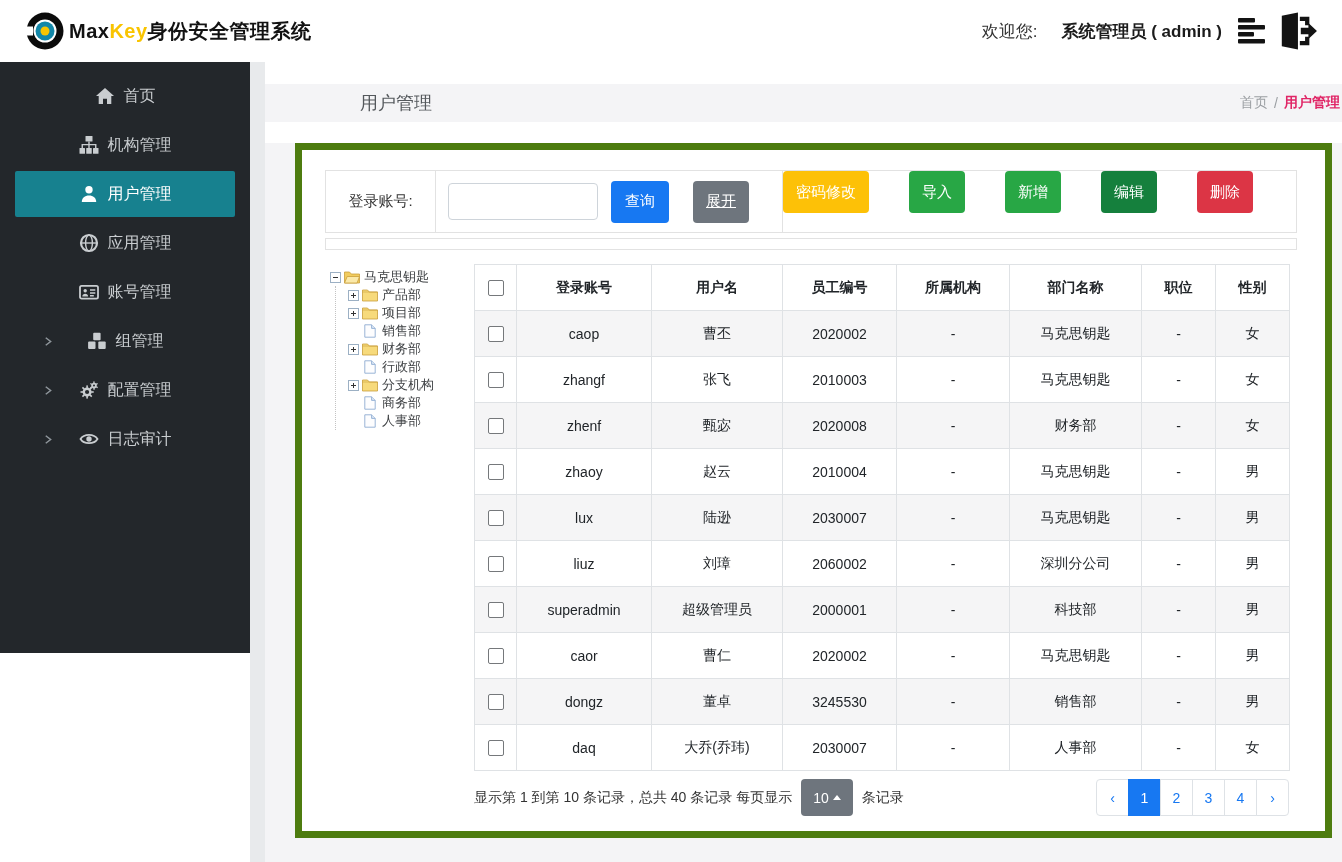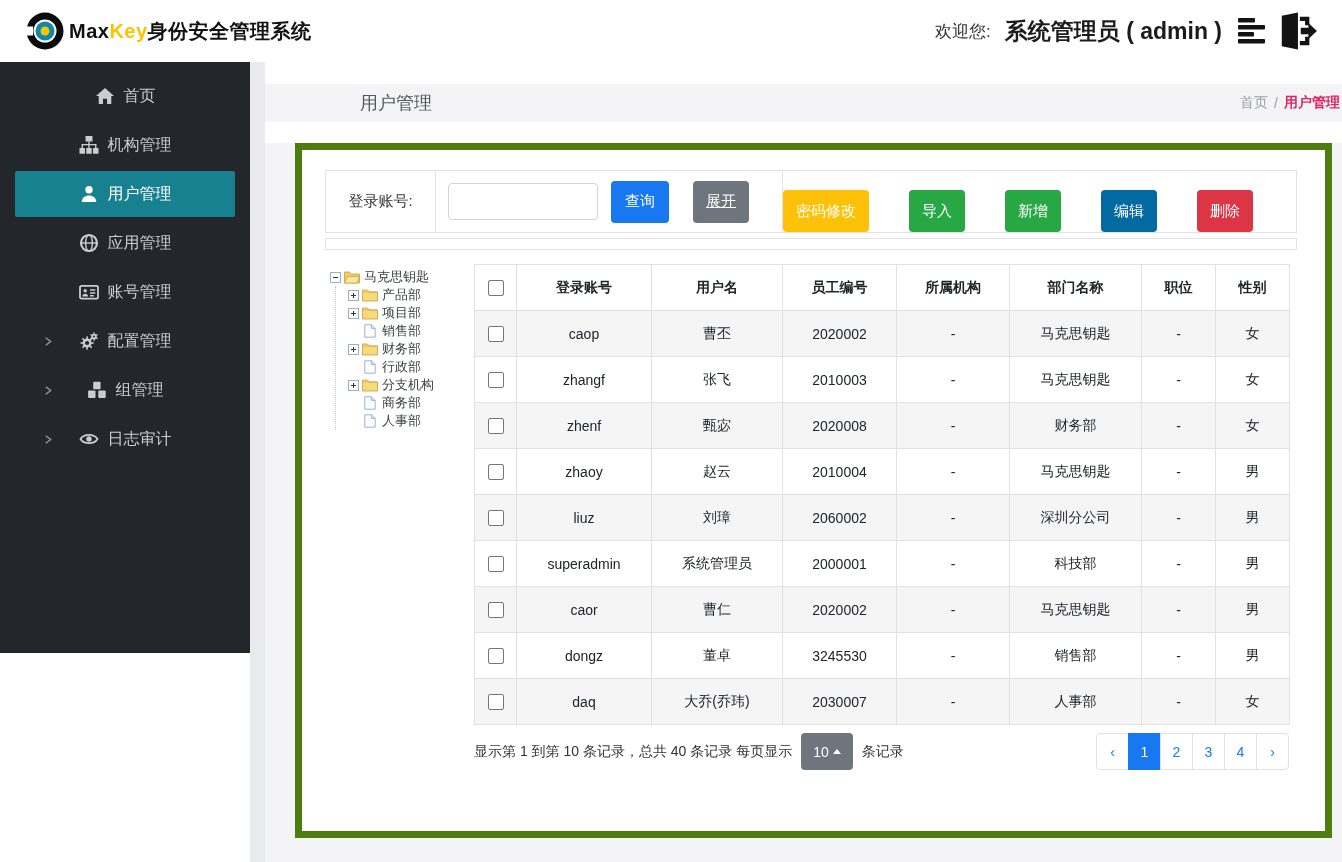--- a/index.html
+++ b/index.html
@@ -6,22 +6,22 @@
   html,body { width:1342px; height:862px; }
   body { font-family: "Liberation Sans", "DejaVu Sans", sans-serif; background:#fff; overflow:hidden; }
   .icon svg { display:block; }
 
   
   .topbar { height:62px; display:flex; align-items:center; padding:0 24px 0 26px; background:#fff; }
   .brand { display:flex; align-items:center; gap:5px; }
   .brand-text { font-size:20px; font-weight:bold; color:#121212; letter-spacing:.5px; }
   .brand-gold { color: var(--brand-gold); }
   .top-right { margin-left:auto; display:flex; align-items:center; }
-  .welcome { font-size:17px; color:#333; margin-right:14px; }
-  .username { font-size:23px; font-weight:bold; color:#1b1b1b; }
+  .welcome { font-size:17px; color:#333; margin-right:24px; }
+  .username { font-size:17px; font-weight:bold; color:#1b1b1b; }
   .top-icons { display:flex; align-items:center; gap:8px; margin-left:16px; }
   .top-icons .icon { cursor:pointer; }
 
   
   .main { display:flex; height:800px; }
   .side-col { width:250px; background:#fff; flex:none; }
   .sidebar { height:591px; background:var(--sidebar-bg); padding-top:8px; }
   .nav-item { position:relative; height:46px; margin:3px 15px; display:flex; align-items:center;
               justify-content:center; color:#c9cdd0; font-size:16px; cursor:pointer; border-radius:2px; }
   .nav-item.active { background:var(--sidebar-active); color:#fff; }
@@ -45,21 +45,21 @@
   .search-label-cell { width:110px; display:flex; align-items:center; justify-content:center;
                        border-right:1px solid #e2e2e2; font-size:15px; color:#333; flex:none; }
   .search-cell { display:flex; align-items:center; padding-left:12px; width:347px;
                  border-right:1px solid #e2e2e2; flex:none; }
   .search-input { width:150px; height:37px; border:1px solid #ced4da; border-radius:4px;
                   padding:0 8px; font-size:14px; font-family:inherit; outline:none; }
   .btn { height:42px; border:none; border-radius:4px; color:#fff; font-size:15px; padding:0 13px;
          cursor:pointer; font-family:inherit; white-space:nowrap; }
   .btn-query { background:var(--primary-blue); margin-left:13px; min-width:58px; }
   .btn-expand { background:var(--secondary-gray); margin-left:24px; min-width:55px;text-decoration:underline; }
-  .actions-cell { flex:1; display:flex; align-items:flex-end; justify-content:flex-end; gap:40px; padding-right:43px; }
+  .actions-cell { flex:1; display:flex; align-items:flex-start; justify-content:flex-end; gap:40px; padding-right:43px; }
   .btn-action { min-width:50px; }
 
   .strip { margin-top:5px; height:12px; border:1px solid #e2e2e2; }
 
   
   .body-row { display:flex; margin-top:14px; }
   .tree { width:149px; flex:none; padding:4px 0 0 5px; font-size:13px; color:#3c3f42; }
   .tree-row { display:flex; align-items:center; height:18px; cursor:pointer; white-space:nowrap; }
   .expander { width:11px; height:11px; border:1px solid #9cb0c4; background:#fff; position:relative;
               flex:none; margin-right:3px; cursor:pointer; }
@@ -189,20 +189,35 @@
             <span>账号管理</span>
           </div>
           <div class="nav-item">
             <span class="icon nav-chevron">
               <svg viewBox="0 0 16 17" fill="none" stroke="currentColor" stroke-width="2" width="12" height="13">
                 <path d="M5 3.5 L11.5 8.5 L5 13.5"></path>
               </svg>
             </span>
             <span class="icon mi">
               <svg viewBox="0 0 20 20" fill="currentColor">
+                <rect x="6.2" y="1.8" width="7.4" height="7.4" rx="1"></rect>
+                <rect x="1.1" y="10.6" width="7.4" height="7.4" rx="1"></rect>
+                <rect x="11.3" y="10.6" width="7.4" height="7.4" rx="1"></rect>
+              </svg>
+            </span>
+            <span>组管理</span>
+          </div>
+          <div class="nav-item">
+            <span class="icon nav-chevron">
+              <svg viewBox="0 0 16 17" fill="none" stroke="currentColor" stroke-width="2" width="12" height="13">
+                <path d="M5 3.5 L11.5 8.5 L5 13.5"></path>
+              </svg>
+            </span>
+            <span class="icon mi">
+              <svg viewBox="0 0 20 20" fill="currentColor">
                 <g>
                   <rect x="7.3" y="5.4" width="1.6" height="2.6" transform="rotate(0 8.1 12)"></rect>
                   <rect x="7.3" y="5.4" width="1.6" height="2.6" transform="rotate(45 8.1 12)"></rect>
                   <rect x="7.3" y="5.4" width="1.6" height="2.6" transform="rotate(90 8.1 12)"></rect>
                   <rect x="7.3" y="5.4" width="1.6" height="2.6" transform="rotate(135 8.1 12)"></rect>
                   <rect x="7.3" y="5.4" width="1.6" height="2.6" transform="rotate(180 8.1 12)"></rect>
                   <rect x="7.3" y="5.4" width="1.6" height="2.6" transform="rotate(225 8.1 12)"></rect>
                   <rect x="7.3" y="5.4" width="1.6" height="2.6" transform="rotate(270 8.1 12)"></rect>
                   <rect x="7.3" y="5.4" width="1.6" height="2.6" transform="rotate(315 8.1 12)"></rect>
                   <circle cx="8.1" cy="12" r="3.3" fill="none" stroke="currentColor" stroke-width="2.4"></circle>
@@ -218,35 +233,20 @@
             </span>
             <span>配置管理</span>
           </div>
           <div class="nav-item">
             <span class="icon nav-chevron">
               <svg viewBox="0 0 16 17" fill="none" stroke="currentColor" stroke-width="2" width="12" height="13">
                 <path d="M5 3.5 L11.5 8.5 L5 13.5"></path>
               </svg>
             </span>
             <span class="icon mi">
-              <svg viewBox="0 0 20 20" fill="currentColor">
-                <rect x="6.2" y="1.8" width="7.4" height="7.4" rx="1"></rect>
-                <rect x="1.1" y="10.6" width="7.4" height="7.4" rx="1"></rect>
-                <rect x="11.3" y="10.6" width="7.4" height="7.4" rx="1"></rect>
-              </svg>
-            </span>
-            <span>组管理</span>
-          </div>
-          <div class="nav-item">
-            <span class="icon nav-chevron">
-              <svg viewBox="0 0 16 17" fill="none" stroke="currentColor" stroke-width="2" width="12" height="13">
-                <path d="M5 3.5 L11.5 8.5 L5 13.5"></path>
-              </svg>
-            </span>
-            <span class="icon mi">
               <svg viewBox="0 0 20 20">
                 <path d="M1.5 10 C5 4.4 15 4.4 18.5 10 C15 15.6 5 15.6 1.5 10 Z" fill="none" stroke="currentColor" stroke-width="1.8"></path>
                 <circle cx="10" cy="10" r="2.7" fill="currentColor"></circle>
               </svg>
             </span>
             <span>日志审计</span>
           </div>
         </nav>
     </div>
 
@@ -270,21 +270,21 @@
             <div class="search-label-cell">登录账号:</div>
             <div class="search-cell">
               <input class="search-input" type="text" value="" style="">
               <button class="btn btn-query">查询</button>
               <button class="btn btn-expand">展开</button>
             </div>
             <div class="actions-cell" id="actions-cell">
                 <button class="btn btn-action" style="background: rgb(253, 193, 7);">密码修改</button>
                 <button class="btn btn-action" style="background: rgb(40, 167, 69);">导入</button>
                 <button class="btn btn-action" style="background: rgb(40, 167, 69);">新增</button>
-                <button class="btn btn-action" style="background: #0369a1;">编辑</button>
+                <button class="btn btn-action" style="background: #15803d;">编辑</button>
                 <button class="btn btn-action" style="background: rgb(220, 53, 69);">删除</button>
               </div>
           </div>
 
           <div class="strip"></div>
 
           <div class="body-row">
             <div class="tree" id="org-tree">
                 <div class="tree-row">
                   <span class="expander minus"></span>
@@ -439,32 +439,42 @@
                       <td>zhaoy</td>
                       <td>赵云</td>
                       <td>2010004</td>
                       <td>-</td>
                       <td>马克思钥匙</td>
                       <td>-</td>
                       <td>男</td>
                     </tr>
                     <tr>
                       <td><input type="checkbox" class="cbx" style=""></td>
+                      <td>lux</td>
+                      <td>陆逊</td>
+                      <td>2030007</td>
+                      <td>-</td>
+                      <td>马克思钥匙</td>
+                      <td>-</td>
+                      <td>男</td>
+                    </tr>
+                    <tr>
+                      <td><input type="checkbox" class="cbx" style=""></td>
                       <td>liuz</td>
                       <td>刘璋</td>
                       <td>2060002</td>
                       <td>-</td>
                       <td>深圳分公司</td>
                       <td>-</td>
                       <td>男</td>
                     </tr>
                     <tr>
                       <td><input type="checkbox" class="cbx" style=""></td>
                       <td>superadmin</td>
-                      <td>系统管理员</td>
+                      <td>超级管理员</td>
                       <td>2000001</td>
                       <td>-</td>
                       <td>科技部</td>
                       <td>-</td>
                       <td>男</td>
                     </tr>
                     <tr>
                       <td><input type="checkbox" class="cbx" style=""></td>
                       <td>caor</td>
                       <td>曹仁</td>

